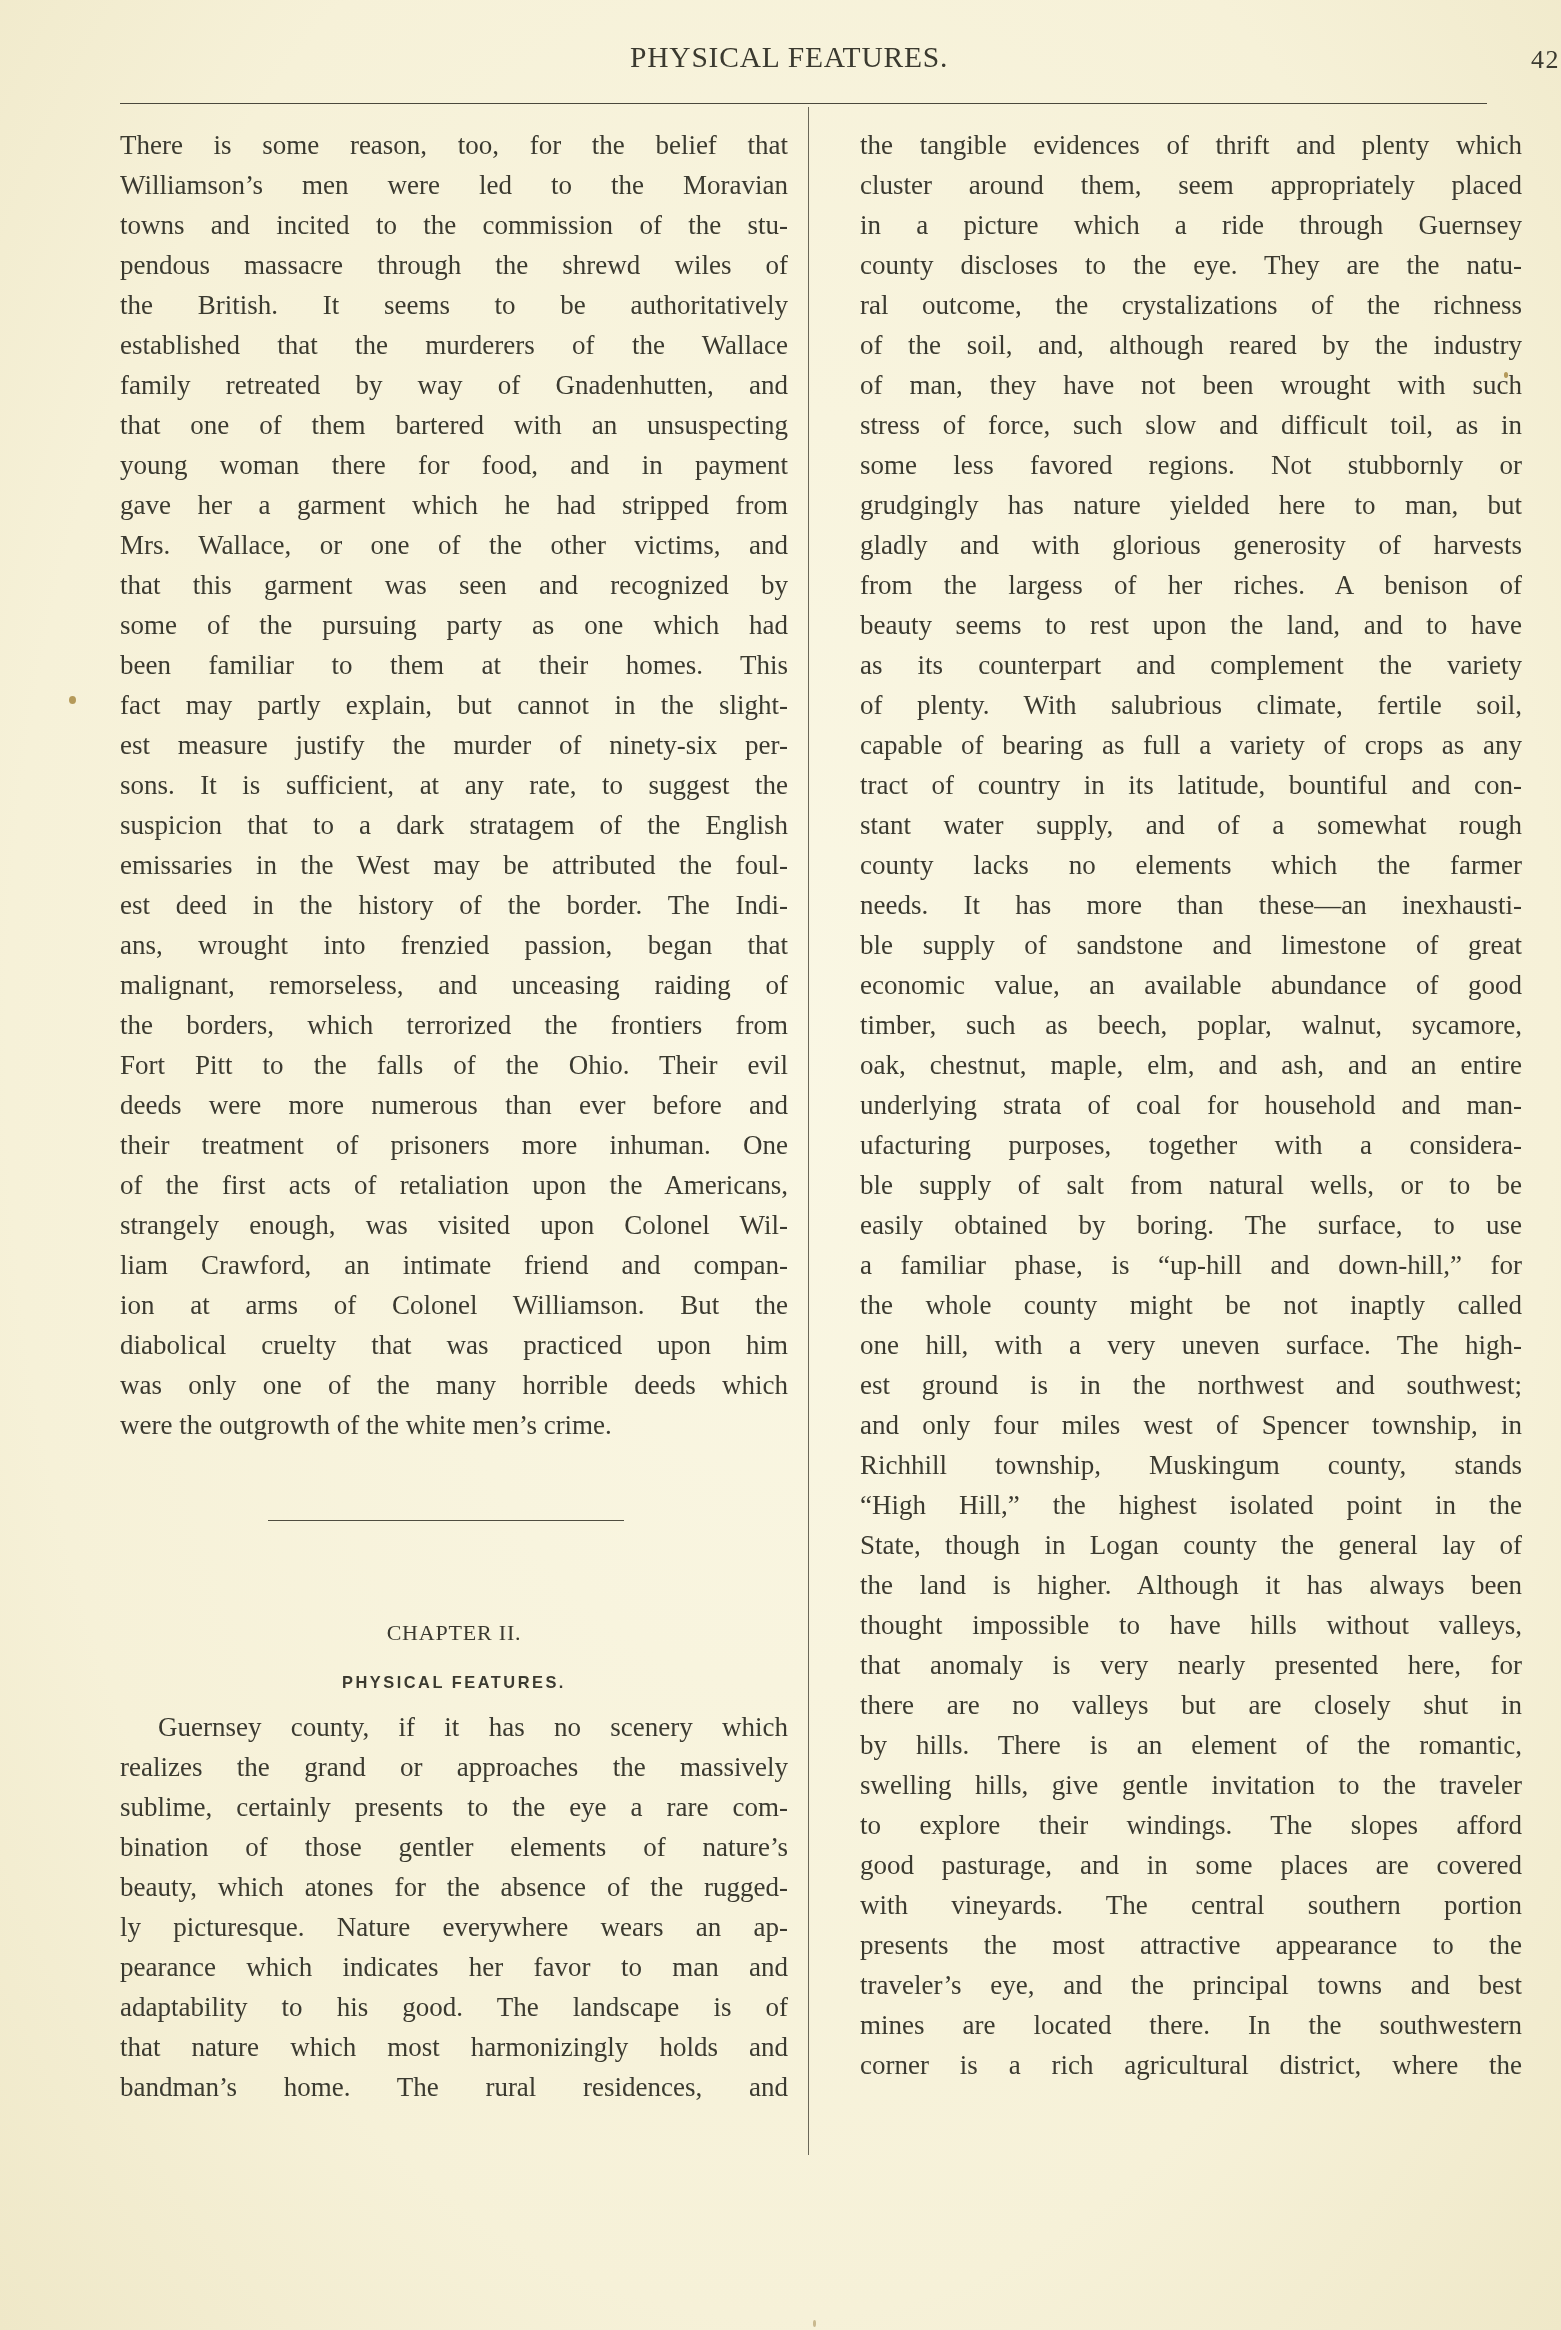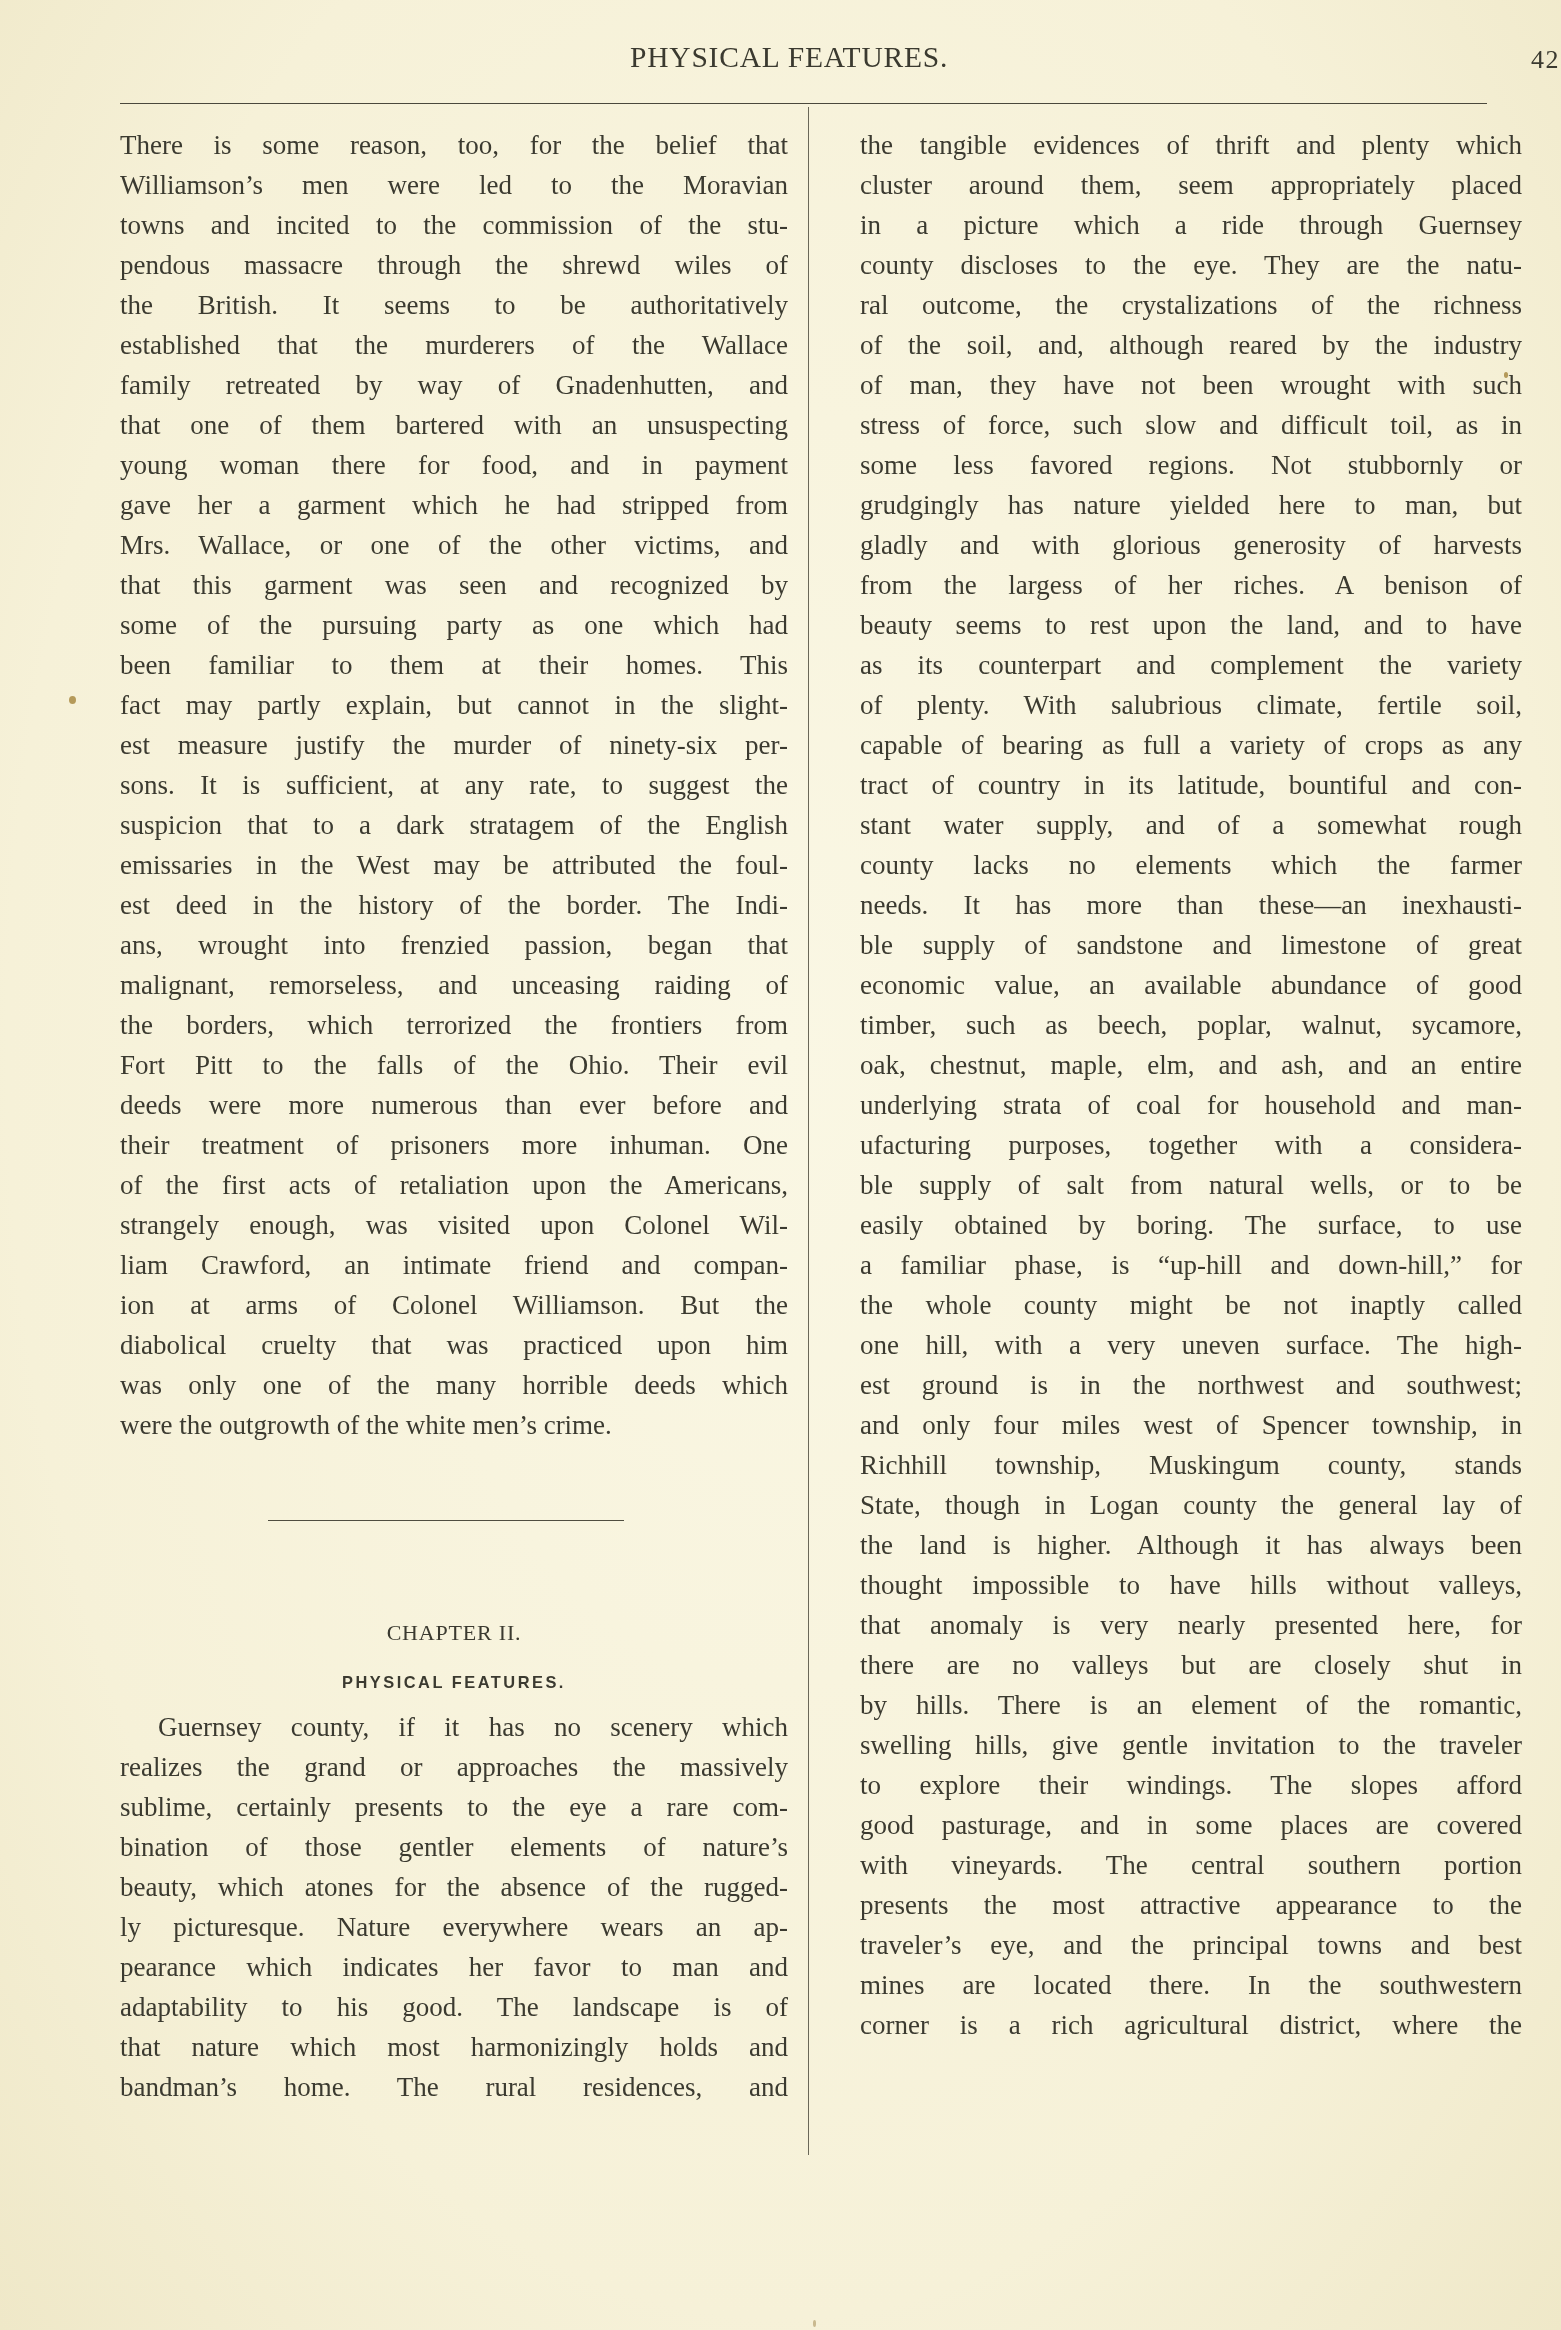--- a/index.html
+++ b/index.html
@@ -158,20 +158,21 @@
     <span class="line">underlying strata of coal for household and man-</span>
     <span class="line">ufacturing purposes, together with a considera-</span>
     <span class="line">ble supply of salt from natural wells, or to be</span>
     <span class="line">easily obtained by boring. The surface, to use</span>
     <span class="line">a familiar phase, is “up-hill and down-hill,” for</span>
     <span class="line">the whole county might be not inaptly called</span>
     <span class="line">one hill, with a very uneven surface. The high-</span>
     <span class="line">est ground is in the northwest and southwest;</span>
     <span class="line">and only four miles west of Spencer township, in</span>
     <span class="line">Richhill township, Muskingum county, stands</span>
+    <span class="line">“High Hill,” the highest isolated point in the</span>
     <span class="line">State, though in Logan county the general lay of</span>
     <span class="line">the land is higher. Although it has always been</span>
     <span class="line">thought impossible to have hills without valleys,</span>
     <span class="line">that anomaly is very nearly presented here, for</span>
     <span class="line">there are no valleys but are closely shut in</span>
     <span class="line">by hills. There is an element of the romantic,</span>
     <span class="line">swelling hills, give gentle invitation to the traveler</span>
     <span class="line">to explore their windings. The slopes afford</span>
     <span class="line">good pasturage, and in some places are covered</span>
     <span class="line">with vineyards. The central southern portion</span>

